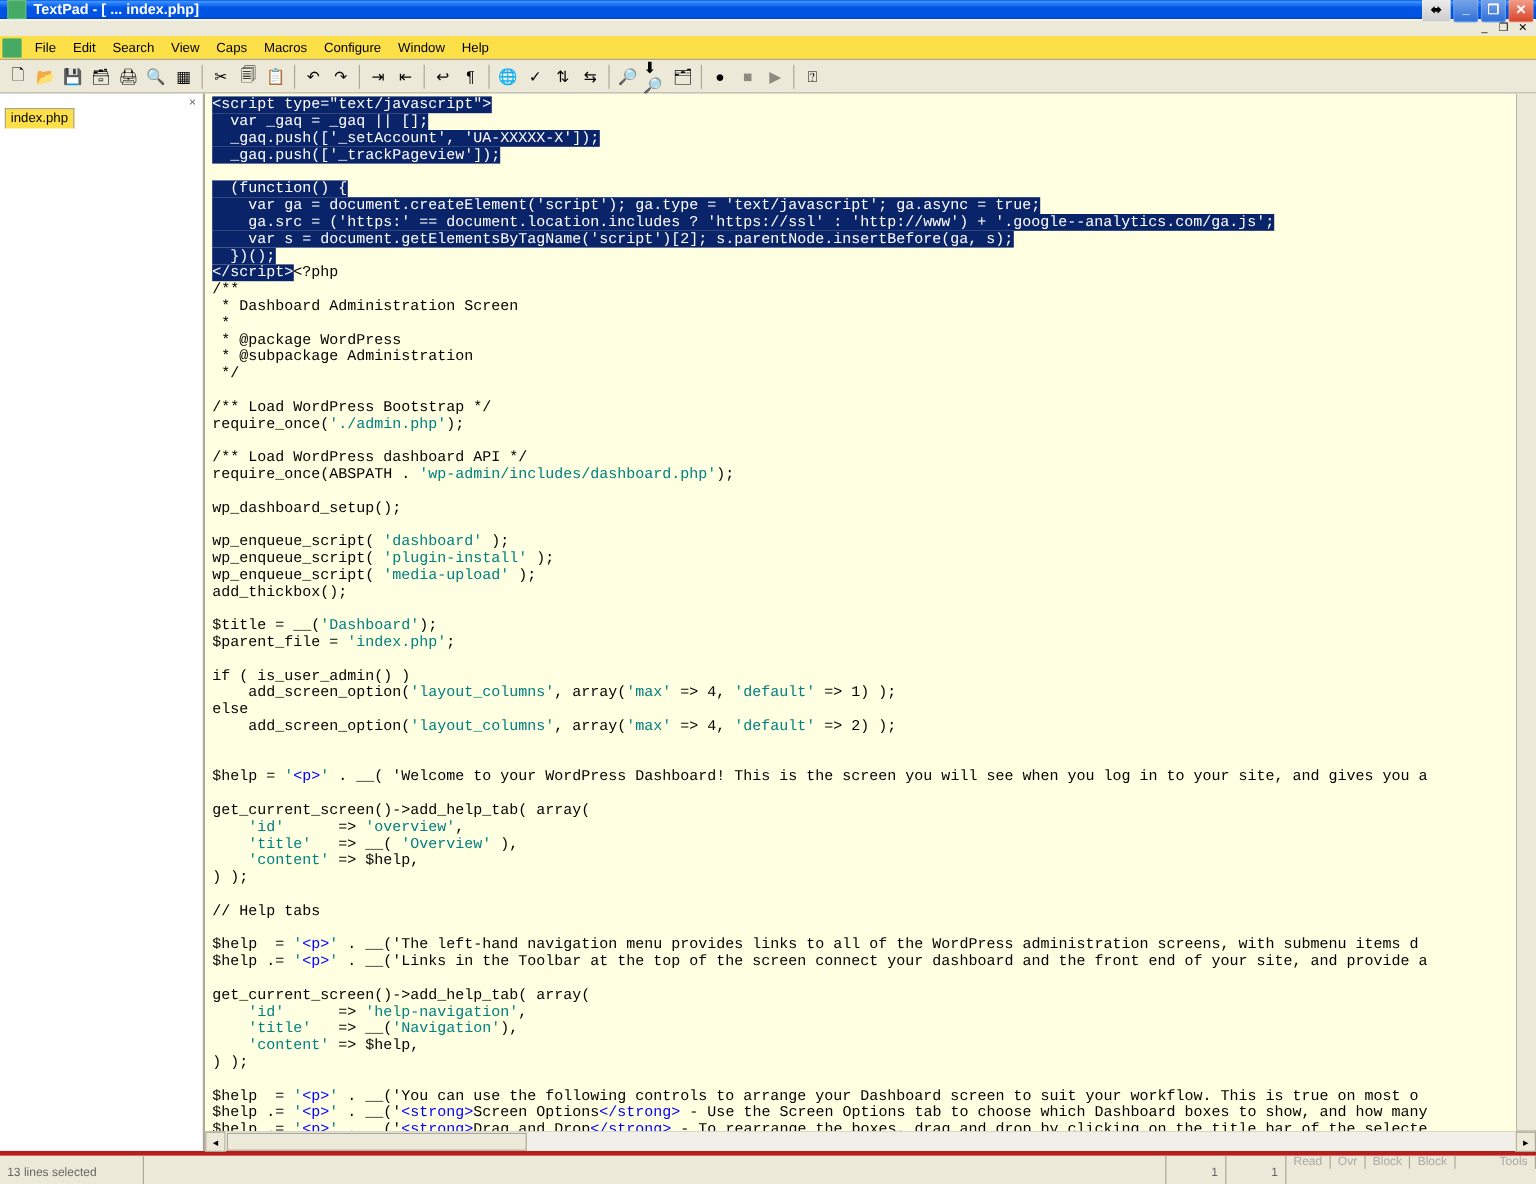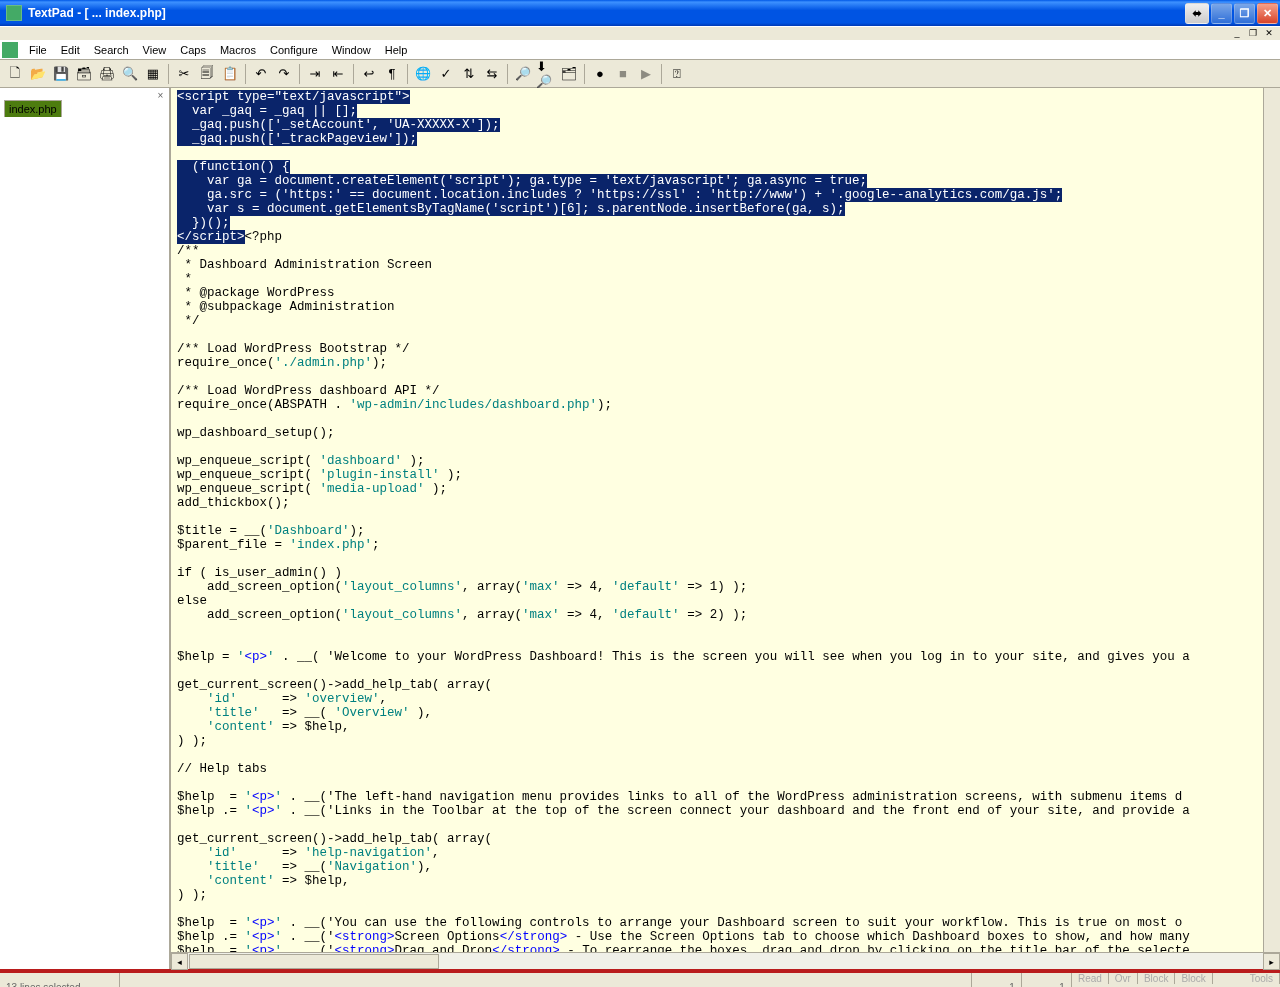--- a/index.html
+++ b/index.html
@@ -1,41 +1,41 @@
 <!DOCTYPE html>
 <html><head>
 <meta charset="utf-8">
 <style>
 * { margin: 0; padding: 0; box-sizing: border-box; }
 body { font-family: Tahoma, sans-serif; font-size: 11px; background: #ece9d8; overflow: hidden; }
 
-.titlebar { background: linear-gradient(to bottom, #0058e6 0%, #3d91ff 8%, #0054e3 40%, #0054e3 88%, #003ab5 100%); height: 26px; display: flex; align-items: center; padding: 0 2px; color: white; }
+.titlebar { background: linear-gradient(to bottom, #0058e6 0%, #3d91ff 8%, #0054e3 40%, #0054e3 88%, #003ab5 100%); height: 16px; display: flex; align-items: center; padding: 0 2px; color: white; }
 .titlebar-icon { width: 16px; height: 16px; margin: 0 4px; background: #4a6; border: 1px solid #fff3; }
 .titlebar-text { flex: 1; font-weight: bold; font-size: 12px; padding-left: 2px; }
 .win-btn { width: 21px; height: 21px; margin-left: 2px; border: 1px solid #fff3; border-radius: 3px; display: flex; align-items: center; justify-content: center; font-weight: bold; font-size: 11px; cursor: pointer; }
 .win-min { background: linear-gradient(to bottom, #7ba7e8, #2f6fd8); }
 .win-max { background: linear-gradient(to bottom, #7ba7e8, #2f6fd8); }
 .win-close { background: linear-gradient(to bottom, #f5a18a, #d8442a); }
 .win-resize { background: linear-gradient(to bottom, #eee, #ccc); color: #000; width: 24px; }
 
 .mdibar { background: #ece9d8; height: 14px; display:flex; justify-content:flex-end; padding-right:4px; gap:2px; border-top:1px solid #fff; }
 .mdi-btn { width: 14px; height: 12px; font-size:9px; display:flex; align-items:center; justify-content:center; color:#000; cursor:pointer; }
 
-.menubar { background: #ffffff; height: 20px; display: flex; align-items: center; padding: 0 2px; border-bottom: 1px solid #aca899; }
+.menubar { background: #fde047; height: 20px; display: flex; align-items: center; padding: 0 2px; border-bottom: 1px solid #aca899; }
 .menubar-icon { width: 16px; height: 16px; margin-right: 4px; background: #4a6; }
 .menu-item { padding: 2px 7px; cursor: pointer; }
 
 .toolbar { background: #ece9d8; height: 28px; display: flex; align-items: center; padding: 2px 4px; border-bottom: 1px solid #aca899; gap: 1px; }
 .tb-btn { width: 22px; height: 22px; display: flex; align-items: center; justify-content: center; border: 1px solid transparent; cursor: pointer; font-size: 13px; }
 .tb-sep { width: 1px; height: 20px; background: #aca899; margin: 0 3px; }
 
 .main { display: flex; height: calc(987px - 26px - 14px - 20px - 28px - 18px); }
 .sidebar { width: 171px; background: #fff; border-right: 2px solid #aca899; position: relative; }
 .sidebar-close { position: absolute; top: 1px; right: 2px; width: 13px; height: 13px; font-size: 10px; display: flex; align-items: center; justify-content: center; cursor: pointer; color: #666; }
-.sidebar-tab { padding: 2px 4px; border: 1px solid #aca899; border-bottom: none; background: #4d7c0f; width: fit-content; margin: 12px 0 0 4px; font-size: 11px; }
+.sidebar-tab { padding: 2px 4px; border: 1px solid #aca899; border-bottom: none; background: #fde047; width: fit-content; margin: 12px 0 0 4px; font-size: 11px; }
 
 .editor-wrap { flex: 1; display: flex; flex-direction: column; background: #fff; }
 .editor { flex: 1; overflow: auto; background: #ffffe1; padding: 2px 0 2px 6px; font-family: 'Courier New', monospace; font-size: 12.5px; line-height: 14px; color: #000; white-space: pre; position: relative; }
 .editor-hscroll { height: 17px; background: #ece9d8; border-top: 1px solid #aca899; display:flex; }
 .editor-vscroll { width: 17px; background: #ece9d8; border-left: 1px solid #aca899; }
 
 .sel { background: #0a246a; color: #fff; }
 .str { color: #008080; }
 .tag { color: #0000ff; }
 
@@ -126,21 +126,21 @@
   <div class="editor-wrap">
     <div style="display:flex; flex:1; overflow:hidden;">
       <div class="editor" id="editor"><span class="sel">&lt;script type="text/javascript"&gt;</span>
 <span class="sel">  var _gaq = _gaq || [];</span>
 <span class="sel">  _gaq.push(['_setAccount', 'UA-XXXXX-X']);</span>
 <span class="sel">  _gaq.push(['_trackPageview']);</span>
 
 <span class="sel">  (function() {</span>
 <span class="sel">    var ga = document.createElement('script'); ga.type = 'text/javascript'; ga.async = true;</span>
 <span class="sel">    ga.src = ('https:' == document.location.includes ? 'https://ssl' : 'http://www') + '.google--analytics.com/ga.js';</span>
-<span class="sel">    var s = document.getElementsByTagName('script')[6]; s.parentNode.insertBefore(ga, s);</span>
+<span class="sel">    var s = document.getElementsByTagName('script')[2]; s.parentNode.insertBefore(ga, s);</span>
 <span class="sel">  })();</span>
 <span class="sel">&lt;/script&gt;</span>&lt;?php
 /**
  * Dashboard Administration Screen
  *
  * @package WordPress
  * @subpackage Administration
  */
 
 /** Load WordPress Bootstrap */

